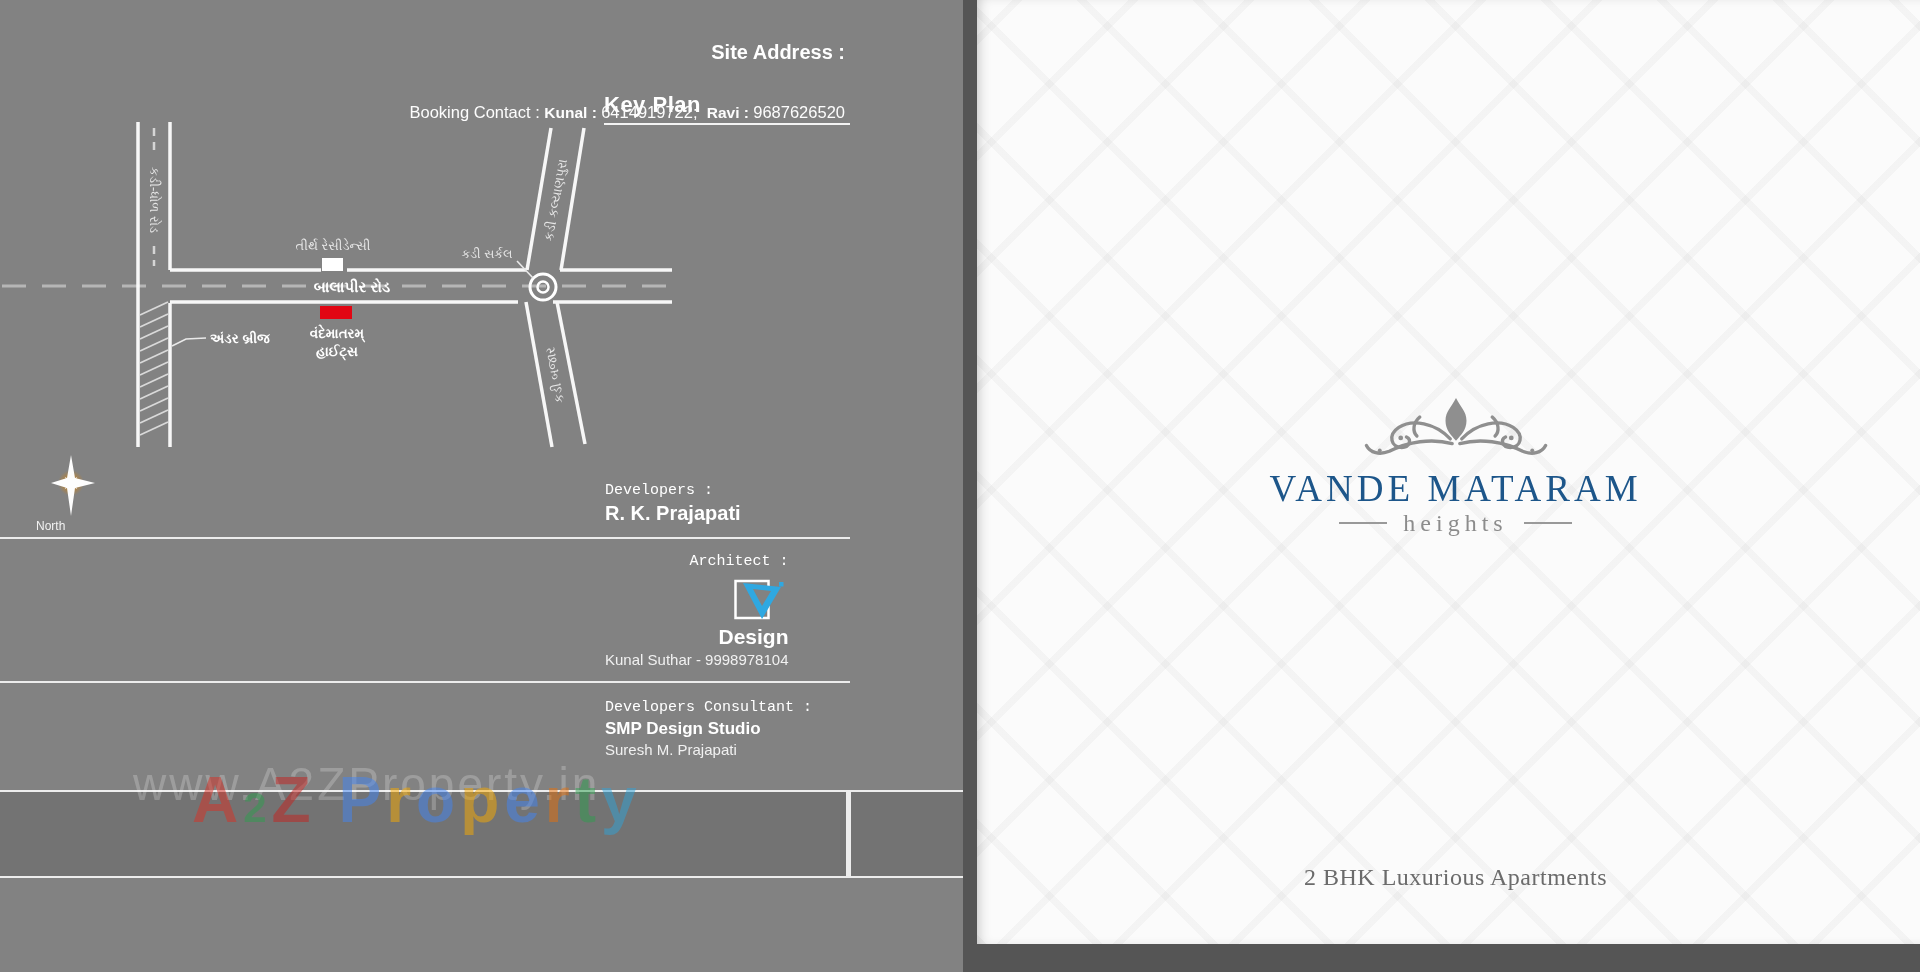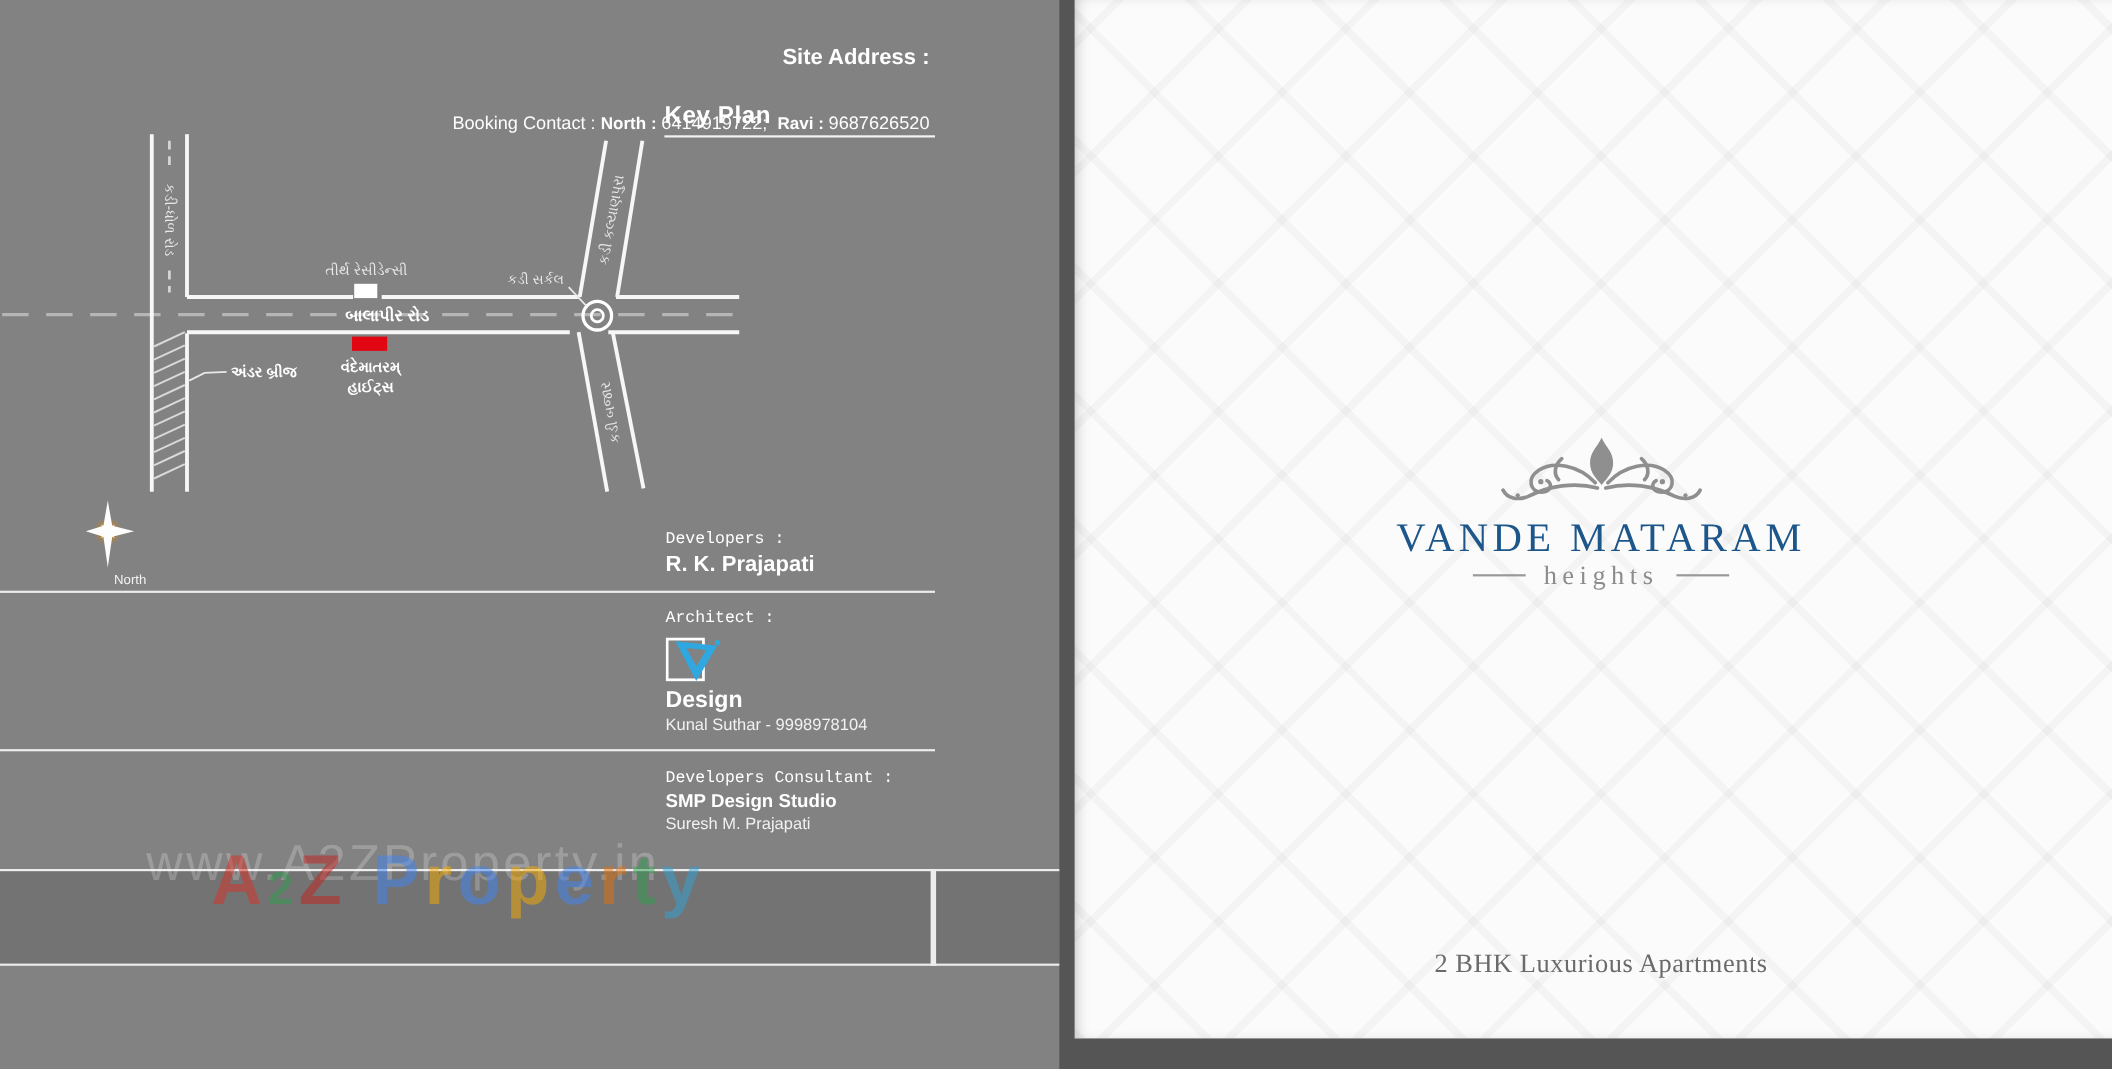--- a/index.html
+++ b/index.html
@@ -16,31 +16,31 @@
   .hatch{stroke:#d9d9d9;stroke-width:1.8;}
   .leader{stroke:#e9e9e9;stroke-width:1.6;fill:none;}
   .mlbl{fill:#e6e6e6;font-size:13px;}
   .mlbl-sm{fill:#e6e6e6;font-size:12.5px;}
   .mlbl-bold{fill:#ffffff;font-weight:bold;font-size:15px;}
   .site-lbl{fill:#ffffff;font-weight:bold;font-size:13.5px;}
 
   .keyplan-title{position:absolute;left:604px;top:92px;font-size:22px;font-weight:bold;color:#fff;letter-spacing:.5px;}
   .keyplan-underline{position:absolute;left:604px;top:123px;width:246px;height:2px;background:rgba(255,255,255,.9);}
 
-  .north-wrap{position:absolute;left:59px;top:447px;width:74px;text-align:right;}
+  .north-wrap{position:absolute;left:36px;top:447px;width:74px;text-align:left;}
   .north-label{margin-top:-4px;font-size:12px;color:#f2f2f2;}
 
   .sep{position:absolute;left:0;width:850px;height:2px;background:rgba(255,255,255,.85);}
   .sep1{top:537px;} .sep2{top:681px;}
 
   .info{position:absolute;left:605px;color:#fff;}
   .info .lbl{font-size:15px;color:#ffffff;margin-bottom:3px;font-family:Liberation Mono, monospace;}
   .info .name{font-size:20px;font-weight:bold;color:#fff;}
   .info .sub{font-size:15px;color:#f1f1f1;margin-top:2px;}
-  .dev-block{top:482px;} .arch-block{top:553px;} .cons-block{top:699px;}
+  .dev-block{top:482px;} .arch-block{top:553px;text-align:right;} .cons-block{top:699px;}
   .arch-logo{margin:5px 0 4px 0;height:46px;}
 
   .band{position:absolute;left:0;top:790px;width:963px;height:88px;box-sizing:border-box;
         background:#737373;border-top:2.5px solid #ededed;border-bottom:2.5px solid #ededed;z-index:2;}
   .band-divider{position:absolute;left:846px;top:790px;width:5px;height:88px;background:#ededed;z-index:3;}
   .band-text{position:absolute;right:118px;top:3px;text-align:right;color:#fff;z-index:6;white-space:pre;}
   .band-heading{font-size:20px;font-weight:bold;line-height:26px;}
   .band-line{font-size:16.5px;line-height:23px;color:#fdfdfd;}
   .band-line .b{font-weight:bold;font-size:15.5px;}
 
@@ -170,21 +170,21 @@
     <div class="info cons-block">
       <div class="lbl">Developers Consultant :</div>
       <div class="name" style="font-size:17px;">SMP Design Studio</div>
       <div class="sub">Suresh M. Prajapati</div>
     </div>
 
     <div class="band"></div>
     <div class="band-divider"></div>
     <div class="band-text">
       <div class="band-heading">Site Address :</div>
-      <div class="band-line"><span>Booking Contact : </span><span class="b">North : </span><span>6414919722;  </span><span class="b">Ravi : </span><span>9687626520</span></div>
+      <div class="band-line"><span>Booking Contact : </span><span class="b">Kunal : </span><span>6414919722;  </span><span class="b">Ravi : </span><span>9687626520</span></div>
     </div>
 
     <div class="wm-url">www.A2ZProperty.in</div>
     <div class="wm-brand"><span style="color: rgb(217, 48, 37);">A</span><span class="sm" style="color: rgb(46, 158, 79);">2</span><span style="color: rgb(197, 34, 31);">Z</span><span> </span><span style="color: rgb(66, 133, 244);">P</span><span style="color: rgb(249, 171, 0);">r</span><span style="color: rgb(66, 133, 244);">o</span><span style="color: rgb(249, 171, 0);">p</span><span style="color: rgb(66, 133, 244);">e</span><span style="color: rgb(232, 113, 10);">r</span><span style="color: rgb(46, 158, 79);">t</span><span style="color: rgb(49, 163, 216);">y</span></div>
   </div>
 
   <div class="page-right">
     <div class="brand">
       <svg width="210" height="61" viewBox="0 0 220 64">
         <g id="orn-left" fill="none" stroke="#8f8f8f" stroke-width="3.5" stroke-linecap="round">

